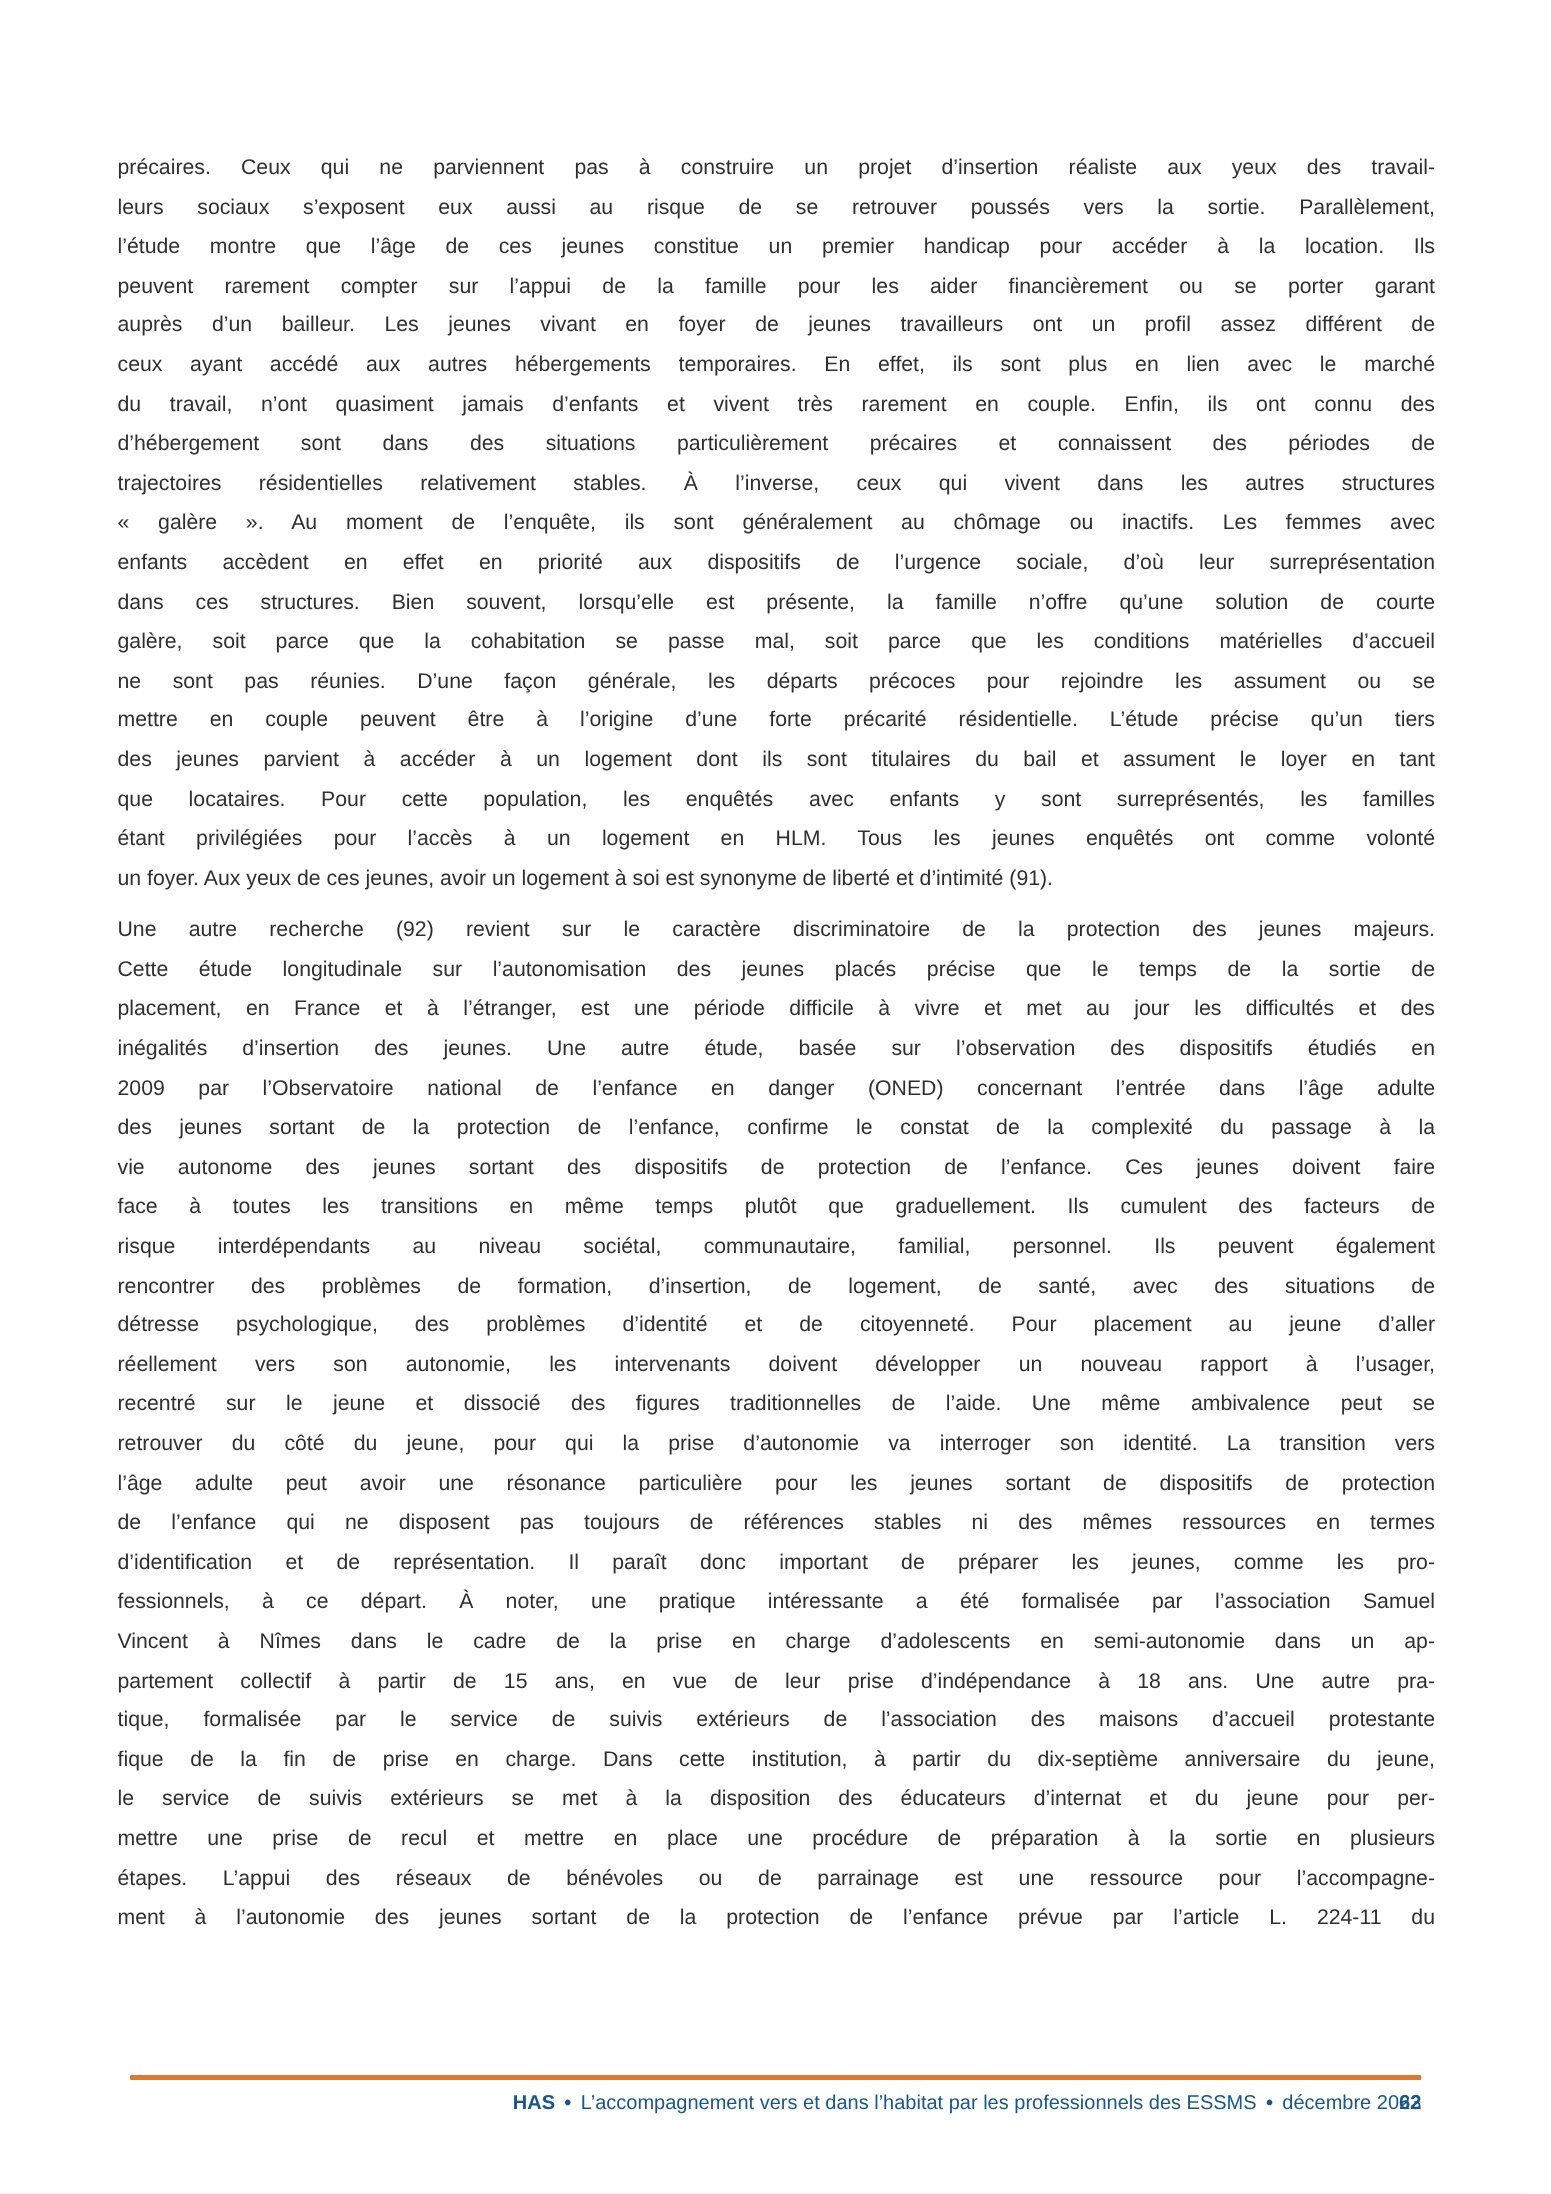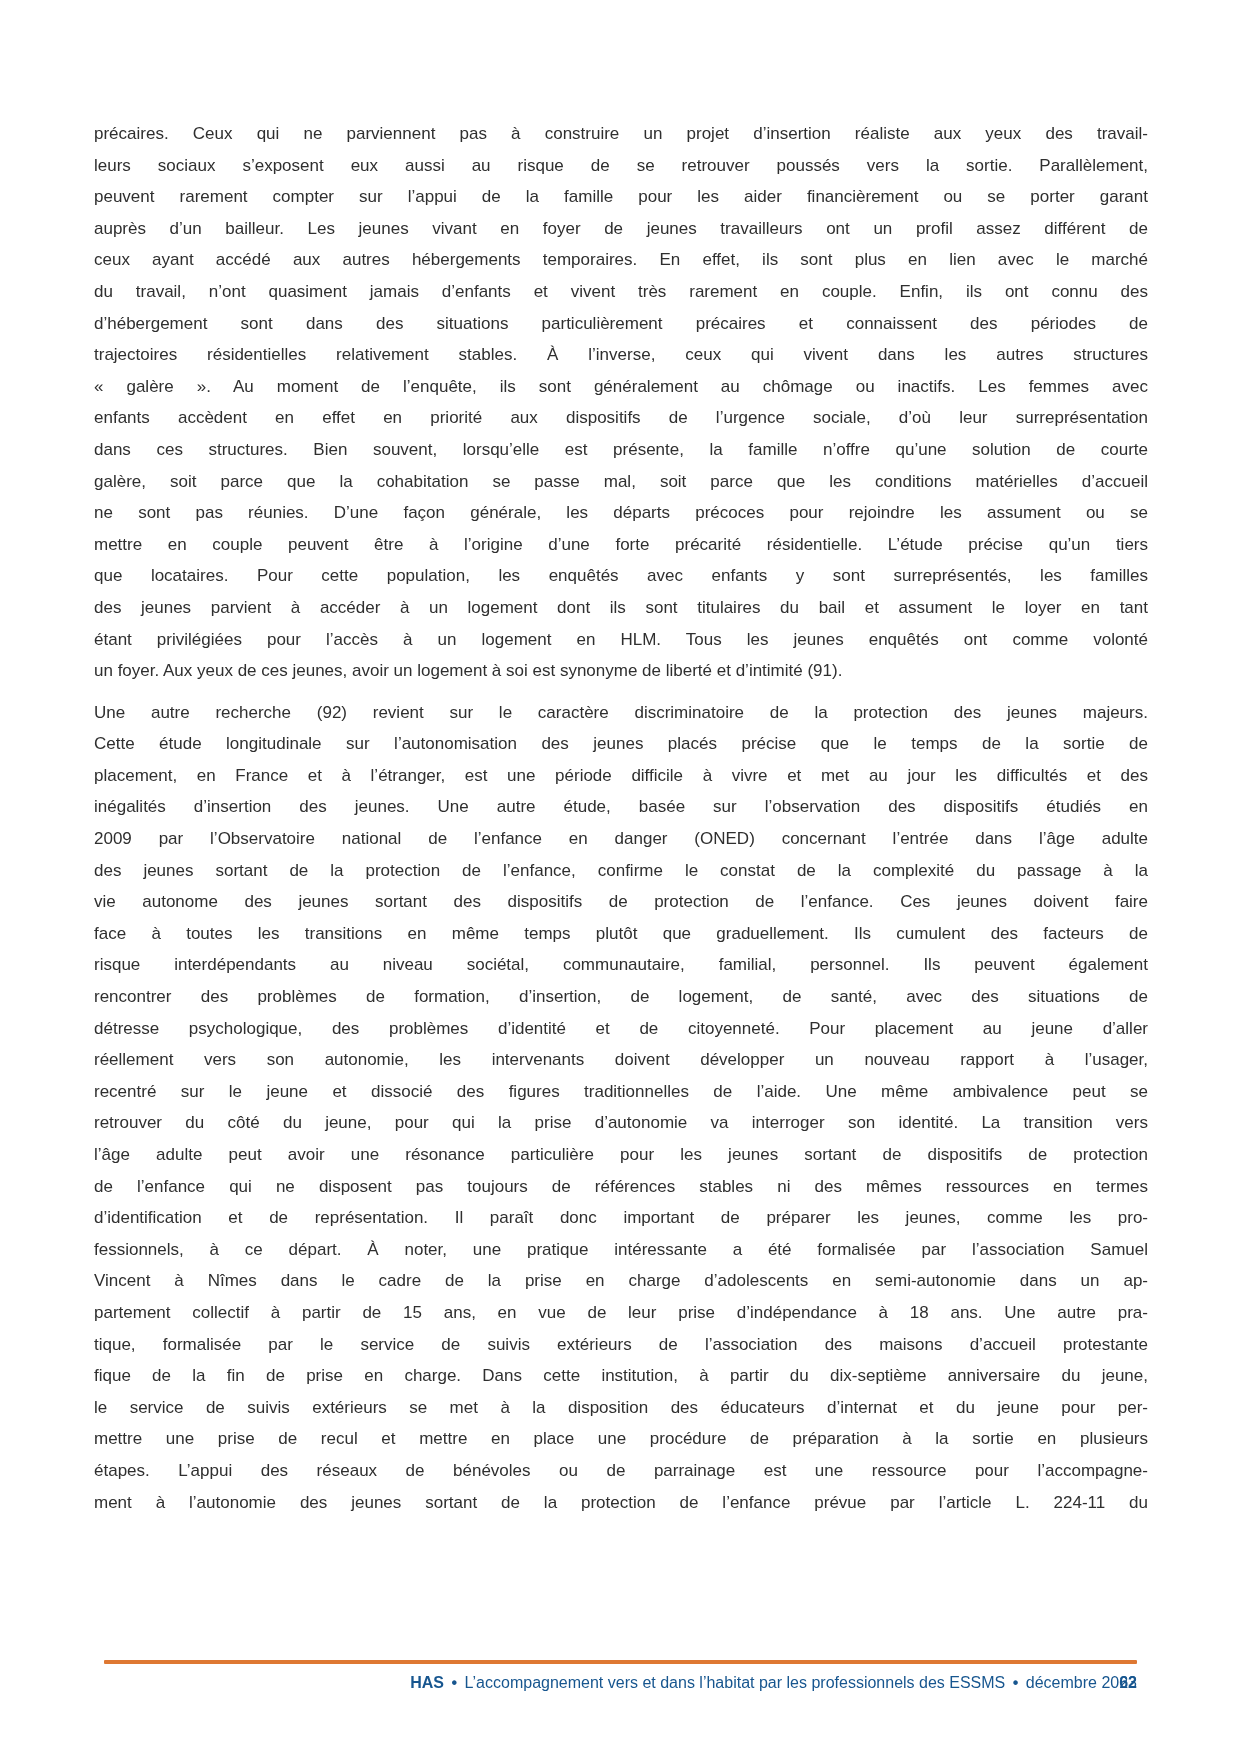--- a/index.html
+++ b/index.html
@@ -59,34 +59,35 @@
   }
 </style>
 </head>
 <body>
 
 <div class="page">
   <main class="content">
     <div class="para">
         <div class="line">précaires. Ceux qui ne parviennent pas à construire un projet d’insertion réaliste aux yeux des travail-</div>
         <div class="line">leurs sociaux s’exposent eux aussi au risque de se retrouver poussés vers la sortie. Parallèlement,</div>
+        <div class="line">l’étude montre que l’âge de ces jeunes constitue un premier handicap pour accéder à la location. Ils</div>
         <div class="line">peuvent rarement compter sur l’appui de la famille pour les aider financièrement ou se porter garant</div>
         <div class="line">auprès d’un bailleur. Les jeunes vivant en foyer de jeunes travailleurs ont un profil assez différent de</div>
         <div class="line">ceux ayant accédé aux autres hébergements temporaires. En effet, ils sont plus en lien avec le marché</div>
         <div class="line">du travail, n’ont quasiment jamais d’enfants et vivent très rarement en couple. Enfin, ils ont connu des</div>
         <div class="line">d’hébergement sont dans des situations particulièrement précaires et connaissent des périodes de</div>
         <div class="line">trajectoires résidentielles relativement stables. À l’inverse, ceux qui vivent dans les autres structures</div>
         <div class="line">« galère ». Au moment de l’enquête, ils sont généralement au chômage ou inactifs. Les femmes avec</div>
         <div class="line">enfants accèdent en effet en priorité aux dispositifs de l’urgence sociale, d’où leur surreprésentation</div>
         <div class="line">dans ces structures. Bien souvent, lorsqu’elle est présente, la famille n’offre qu’une solution de courte</div>
         <div class="line">galère, soit parce que la cohabitation se passe mal, soit parce que les conditions matérielles d’accueil</div>
         <div class="line">ne sont pas réunies. D’une façon générale, les départs précoces pour rejoindre les assument ou se</div>
         <div class="line">mettre en couple peuvent être à l’origine d’une forte précarité résidentielle. L’étude précise qu’un tiers</div>
+        <div class="line">des jeunes parvient à accéder à un logement dont ils sont titulaires du bail et assument le loyer en tant</div>
         <div class="line">que locataires. Pour cette population, les enquêtés avec enfants y sont surreprésentés, les familles</div>
-        <div class="line">des jeunes parvient à accéder à un logement dont ils sont titulaires du bail et assument le loyer en tant</div>
         <div class="line">étant privilégiées pour l’accès à un logement en HLM. Tous les jeunes enquêtés ont comme volonté</div>
         <div class="line line-last-left">un foyer. Aux yeux de ces jeunes, avoir un logement à soi est synonyme de liberté et d’intimité (91).</div>
       </div>
     <div class="para">
         <div class="line">Une autre recherche (92) revient sur le caractère discriminatoire de la protection des jeunes majeurs.</div>
         <div class="line">Cette étude longitudinale sur l’autonomisation des jeunes placés précise que le temps de la sortie de</div>
         <div class="line">placement, en France et à l’étranger, est une période difficile à vivre et met au jour les difficultés et des</div>
         <div class="line">inégalités d’insertion des jeunes. Une autre étude, basée sur l’observation des dispositifs étudiés en</div>
         <div class="line">2009 par l’Observatoire national de l’enfance en danger (ONED) concernant l’entrée dans l’âge adulte</div>
         <div class="line">des jeunes sortant de la protection de l’enfance, confirme le constat de la complexité du passage à la</div>

